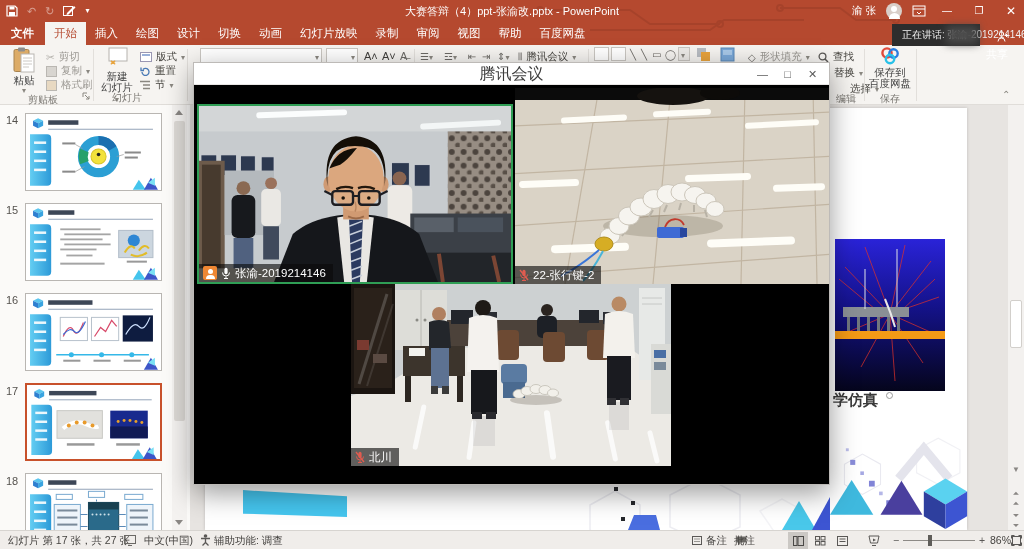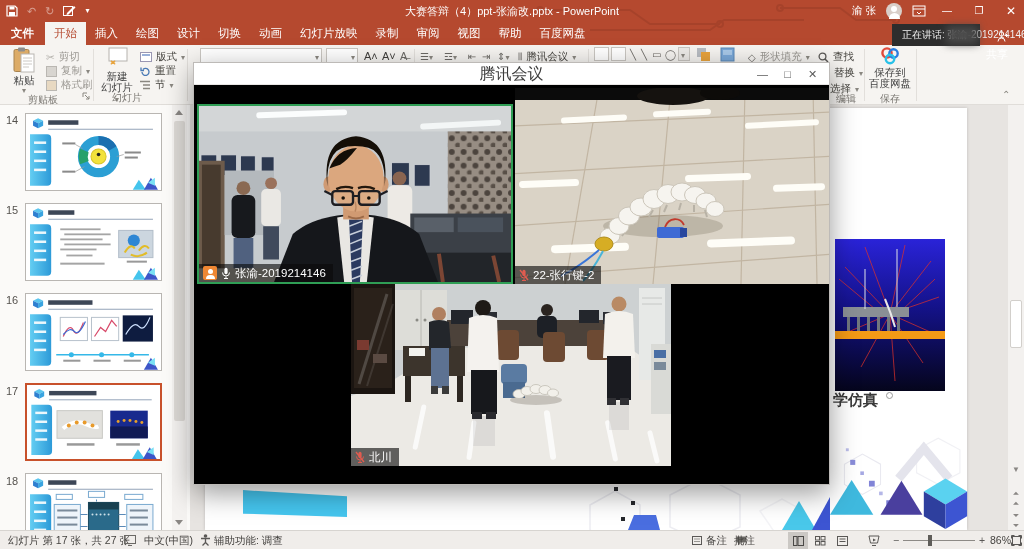--- a/index.html
+++ b/index.html
@@ -266,21 +266,21 @@
       <svg width="11" height="11" viewBox="0 0 11 11">
           <circle cx="4.5" cy="4.5" r="3.4" fill="none" stroke="#5a5856" stroke-width="1.3"></circle>
           <path d="M7 7 l3 3" stroke="#5a5856" stroke-width="1.5"></path>
         </svg>
       <span>查找</span>
     </div>
     <div class="smbtn en" style="left:834px;top:21px">
         <span>替换</span>
         <span class="caret">▾</span>
       </div>
-    <div class="smbtn en" style="left:830px;top:37px">
+    <div class="smbtn en" style="left:850px;top:37px">
         <span>选择</span>
         <span class="caret">▾</span>
       </div>
     <div class="grp-label" style="left:836px;top:47px">编辑</div>
     <div class="vsep" style="left:864px"></div>
 
     <div class="bigbtn" style="left:869px;top:2px;width:42px">
       <svg width="22" height="18" viewBox="0 0 22 18">
         <circle cx="8" cy="6" r="4.6" fill="none" stroke="#e04a3a" stroke-width="2.4"></circle>
         <circle cx="14.5" cy="6.5" r="4.2" fill="none" stroke="#2b7de0" stroke-width="2.4"></circle>

